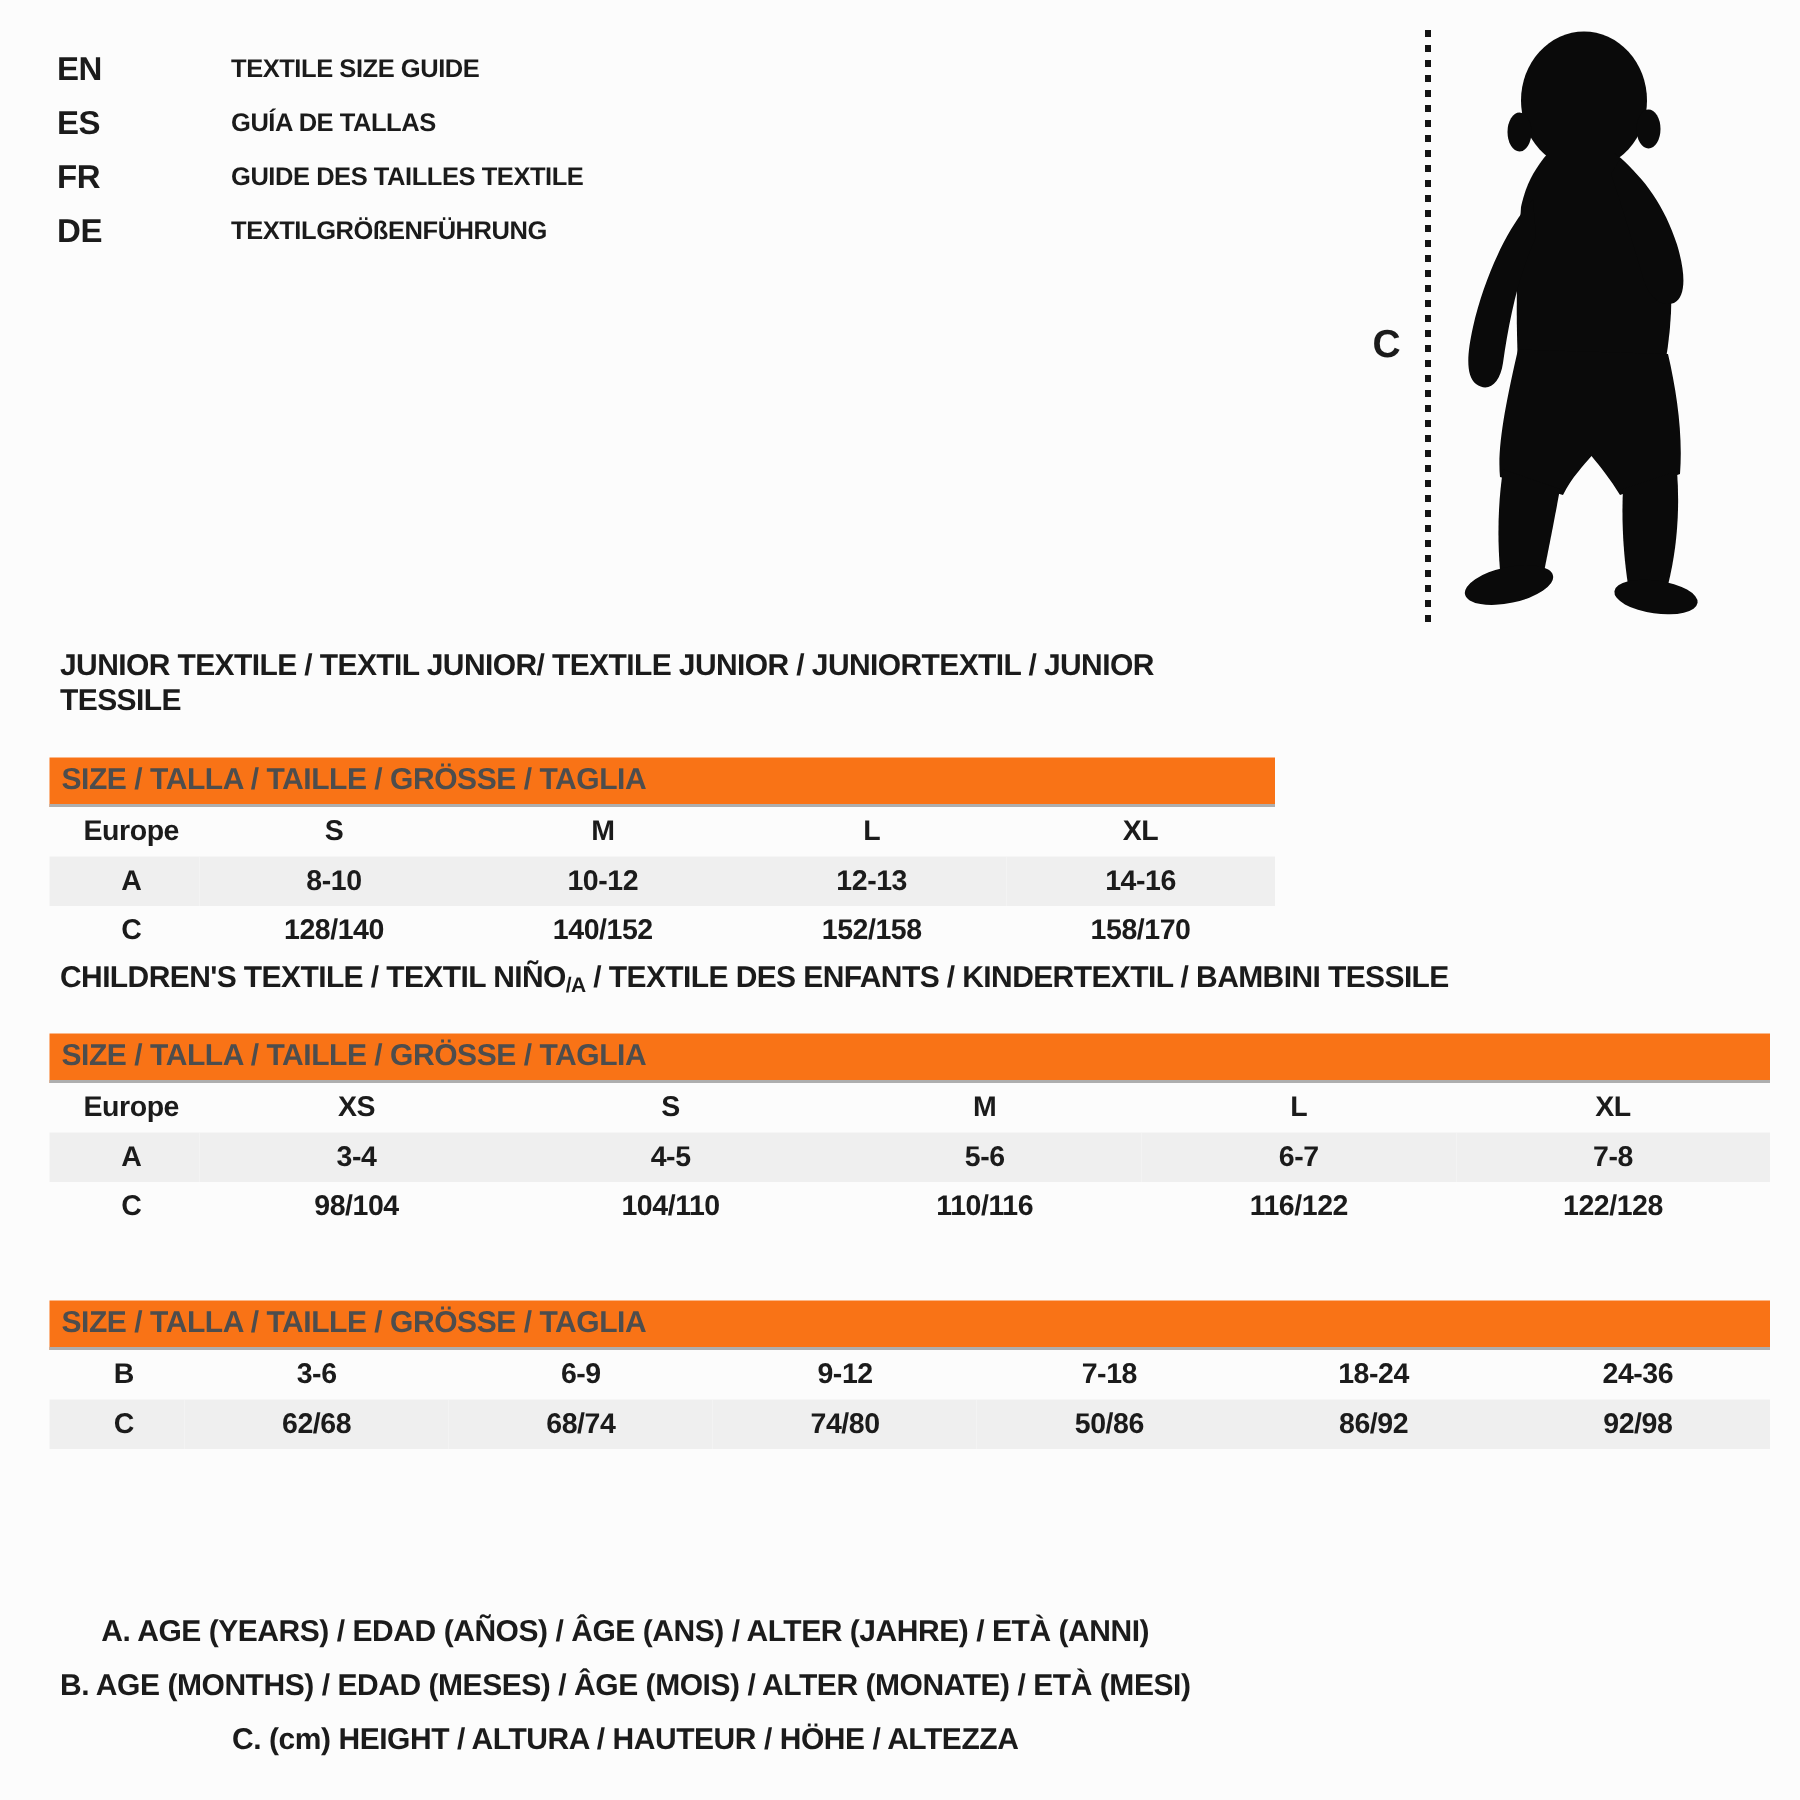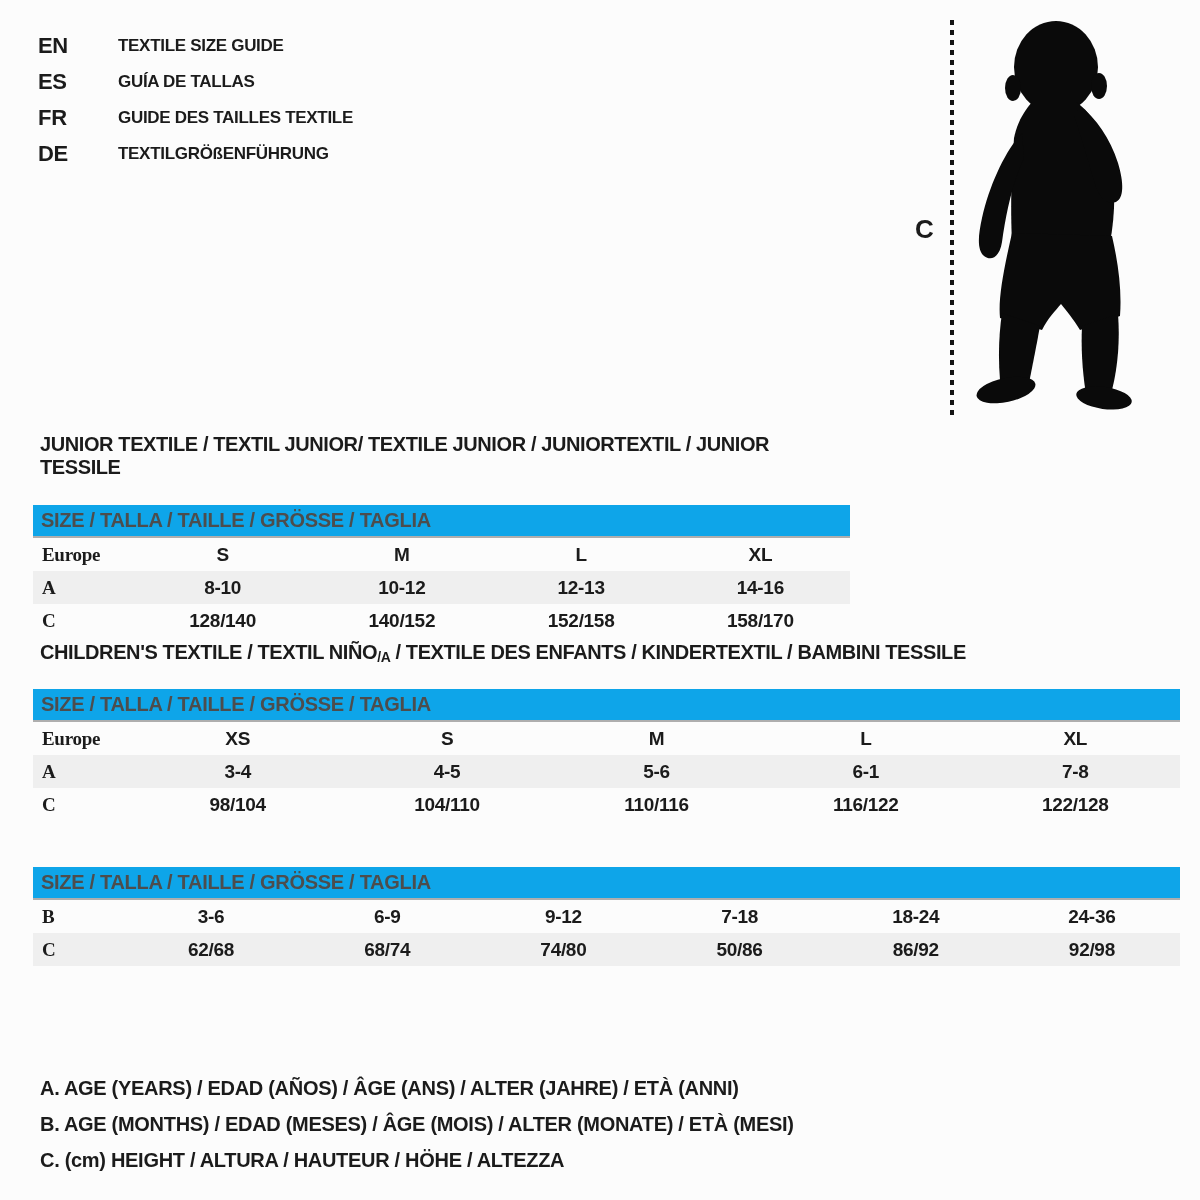--- a/index.html
+++ b/index.html
@@ -7,65 +7,65 @@
   body {
     position:relative;
     background:#fcfcfc;
     color:#1b1b1b;
     font-family:"Liberation Sans","DejaVu Sans",sans-serif;
     overflow:hidden;
   }
 
   
   .languages { position:absolute; left:38px; top:28px; }
-  .lang-row { display:flex; height:36px; align-items:center; }
+  .lang-row { display:flex; height:36px; align-items:center;gap:36px; }
   .lang-code { width:80px; font-weight:bold; font-size:22px; letter-spacing:-0.3px; }
   .lang-label { font-weight:bold; font-size:17px; letter-spacing:-0.3px; }
 
   
   .figure { position:absolute; left:905px; top:16px; width:240px; height:406px; }
   .measure-line {
     position:absolute; left:45px; top:4px; width:4px; height:396px;
     background:repeating-linear-gradient(to bottom,#141414 0 5px,transparent 5px 10px);
   }
   .measure-label { position:absolute; left:10px; top:198px; font-size:26px; font-weight:bold; }
   .silhouette { position:absolute; left:62px; top:2px; width:172px; height:400px; }
 
   
   .section { position:absolute; left:33px; }
   .section-title { font-size:20px; font-weight:bold; letter-spacing:-0.4px; padding-left:7px; }
   .section-title sub { font-size:14px; vertical-align:baseline; position:relative; top:3px; font-weight:bold; }
   .size-bar {
-    background:#0ea5e9; color:#4d4d4d;
+    background:#f97316; color:#4d4d4d;
     font-size:20px; font-weight:bold; letter-spacing:-0.3px;
     height:33px; line-height:31px; padding-left:8px;
     border-bottom:2px solid #aeaeae;
   }
   table { border-collapse:collapse; width:100%; table-layout:fixed; }
   td {
     height:33px; text-align:center; vertical-align:middle;
     font-size:19px; font-weight:bold; letter-spacing:-0.3px; padding:0;
   }
-  td.lab { text-align:left; padding-left:9px;font-family:Liberation Serif, serif; }
+  td.lab { text-align:center; padding-left:9px; }
   tr.alt { background:#efefef; }
 
   .junior   { top:433px; width:817px; }
   .junior   .size-bar { margin-top:26px; }
   .junior   col.c0 { width:100px; }
   .children { top:641px; width:1147px; }
   .children .size-bar { margin-top:25px; }
   .children col.c0 { width:100px; }
   .babies   { top:849px; width:1147px; }
   .babies   .section-title { line-height:33px; }
   .babies   .size-bar { margin-top:18px; }
   .babies   col.c0 { width:90px; }
 
   
   .footnotes { position:absolute; left:40px; top:1070px; }
-  .footnote { font-size:20px; font-weight:bold; letter-spacing:-0.3px; height:36px; line-height:36px; }
+  .footnote { font-size:20px; font-weight:bold; letter-spacing:-0.3px; height:36px; line-height:36px;text-align:center; }
 </style>
 </head>
 <body>
 
 <div class="languages">
   <div class="lang-row">
     <span class="lang-code">EN</span>
     <span class="lang-label">TEXTILE SIZE GUIDE</span>
   </div>
   <div class="lang-row">
@@ -156,21 +156,21 @@
       <td>S</td>
       <td>M</td>
       <td>L</td>
       <td>XL</td>
     </tr>
     <tr class="alt">
       <td class="lab">A</td>
       <td>3-4</td>
       <td>4-5</td>
       <td>5-6</td>
-      <td>6-1</td>
+      <td>6-7</td>
       <td>7-8</td>
     </tr>
     <tr>
       <td class="lab">C</td>
       <td>98/104</td>
       <td>104/110</td>
       <td>110/116</td>
       <td>116/122</td>
       <td>122/128</td>
     </tr>

